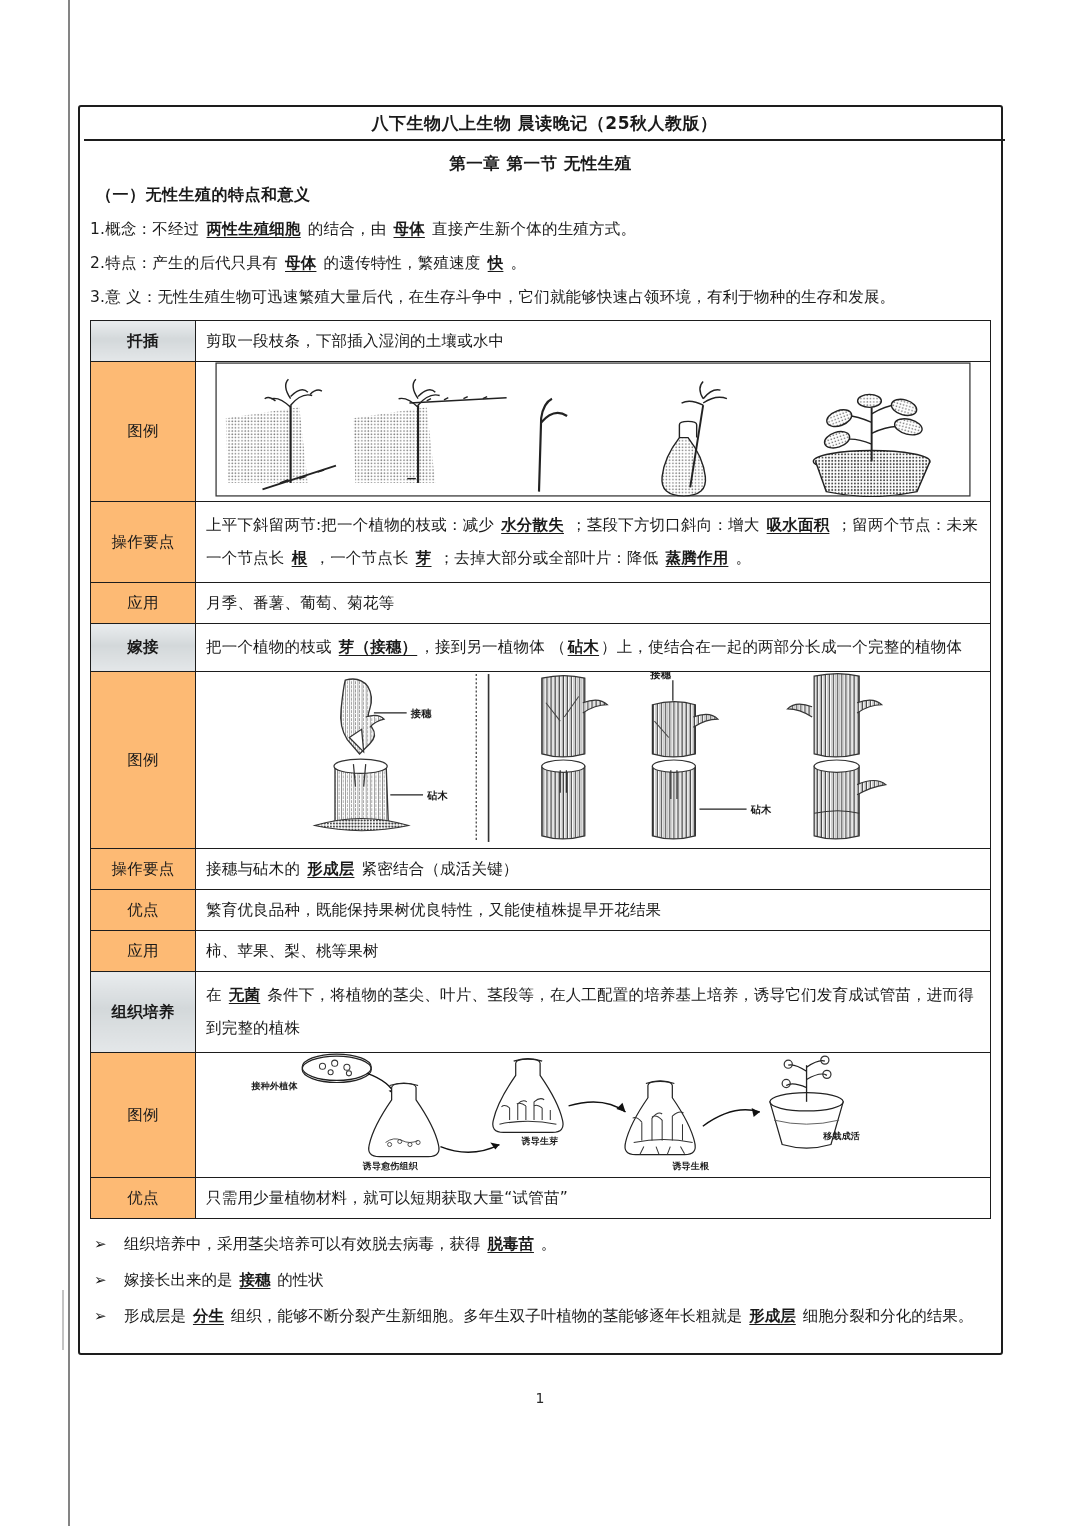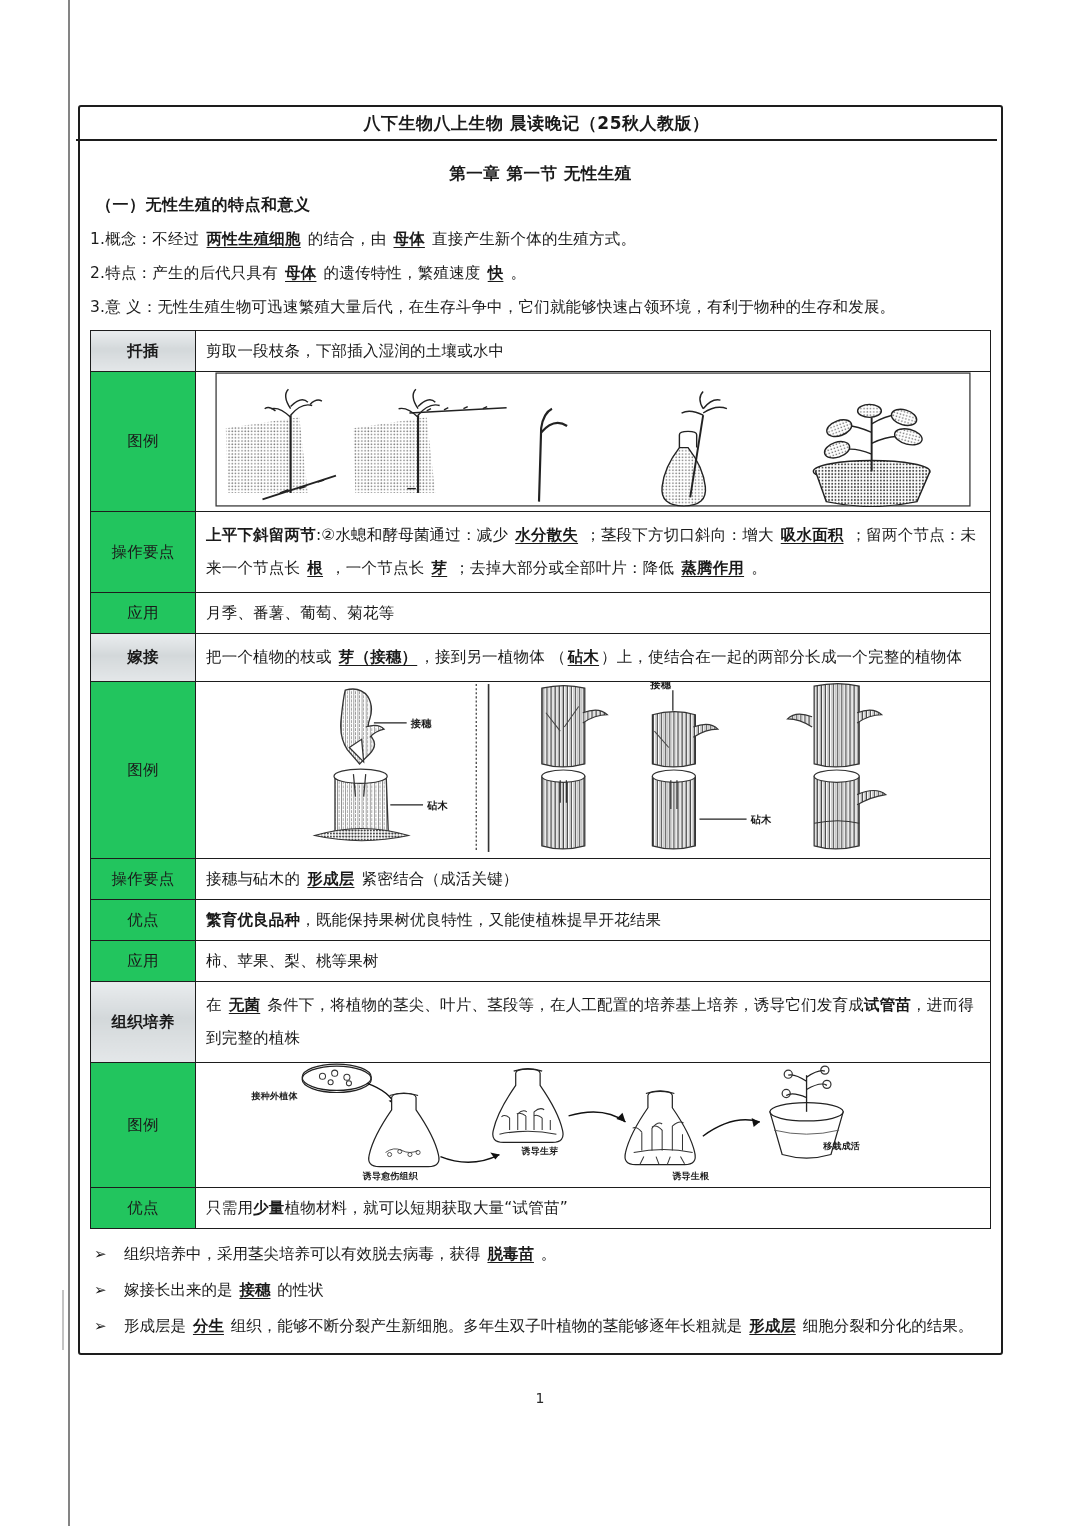--- a/index.html
+++ b/index.html
@@ -42,41 +42,41 @@
     top: 105px;
     width: 925px;
     height: 1250px;
     border: 2px solid #1d1d1d;
     box-sizing: border-box;
     border-radius: 3px;
   }
 
   .doc-title {
     position: absolute;
-    left: 76px;
+    left: 84px;
     top: 107px;
     width: 921px;
     height: 34px;
     box-sizing: border-box;
     border-bottom: 2px solid #1d1d1d;
     display: flex;
     align-items: center;
     justify-content: center;
     font-size: 17px;
     font-weight: bold;
     letter-spacing: .5px;
   }
 
   .content {
     position: absolute;
     left: 80px;
     top: 141px;
     width: 921px;
     box-sizing: border-box;
-    padding: 14px 10px 0 10px;
+    padding: 4px 10px 0 10px;
   }
 
   .section-head {
     font-size: 16.5px;
     font-weight: bold;
     text-align: center;
     margin: 8px 0 10px 0;
     letter-spacing: .5px;
   }
 
@@ -88,21 +88,21 @@
   }
 
   .para {
     font-size: 15.5px;
     line-height: 34px;
     margin: 0 0 0 0;
     text-align: justify;
     letter-spacing: .2px;
   }
 
-  .bd { font-weight: bold; }
+  .bd { font-weight: normal; }
   .ul {
     text-decoration: underline;
     text-underline-offset: 3px;
     font-weight: bold;
     padding: 0 2px;
   }
 
   
   table.main-table {
     border-collapse: collapse;
@@ -121,21 +121,21 @@
     text-align: center;
     font-weight: bold;
     padding: 6px 2px;
   }
   td.label.shade {
     background: #d8dcde;
     background-image: linear-gradient(180deg, #e9ecee 0%, #d3d8da 45%, #e4e7e9 100%);
     margin-left: 24px;
   }
   td.label.plain {
-    background: #22c55e;
+    background: #fdba74;
     font-weight: normal;
   }
   td.body {
     padding: 7px 10px;
     line-height: 33px;
     margin-left: 32px;
   }
   td.body.one-line { line-height: 30px; padding: 5px 10px; }
 
   td.figure {
@@ -275,21 +275,21 @@
       <ellipse cx="576" cy="72" rx="12" ry="7" fill="url(#stip)" stroke="#222" transform="rotate(-18 576 72)"></ellipse>
       <ellipse cx="642" cy="60" rx="13" ry="7" fill="url(#stip)" stroke="#222" transform="rotate(14 642 60)"></ellipse>
       <ellipse cx="578" cy="52" rx="12" ry="7" fill="url(#stip)" stroke="#222" transform="rotate(-20 578 52)"></ellipse>
       <ellipse cx="638" cy="42" rx="12" ry="7" fill="url(#stip)" stroke="#222" transform="rotate(16 638 42)"></ellipse>
       <ellipse cx="606" cy="36" rx="11" ry="6" fill="url(#stip)" stroke="#222"></ellipse>
     </g>
   </svg></td>
         </tr>
         <tr>
           <td class="label plain">操作要点</td>
-          <td class="body"><span class="bd">上平下斜留两节</span><span>:②水螅和酵母菌通过：减少 </span><span class="ul">水分散失</span><span> ；茎段下方切口斜向：增大 </span><span class="ul">吸水面积</span><span> ；留两个节点：未来一个节点长 </span><span class="ul">根</span><span> ，一个节点长 </span><span class="ul">芽</span><span> ；去掉大部分或全部叶片：降低 </span><span class="ul">蒸腾作用</span><span> 。</span></td>
+          <td class="body"><span class="bd">上平下斜留两节</span><span>:把一个植物的枝或：减少 </span><span class="ul">水分散失</span><span> ；茎段下方切口斜向：增大 </span><span class="ul">吸水面积</span><span> ；留两个节点：未来一个节点长 </span><span class="ul">根</span><span> ，一个节点长 </span><span class="ul">芽</span><span> ；去掉大部分或全部叶片：降低 </span><span class="ul">蒸腾作用</span><span> 。</span></td>
         </tr>
         <tr>
           <td class="label plain">应用</td>
           <td class="body one-line"><span>月季、番薯、葡萄、菊花等</span></td>
         </tr>
         <tr>
           <td class="label shade">嫁接</td>
           <td class="body"><span>把一个植物的枝或 </span><span class="ul">芽（接穗）</span><span>，接到另一植物体 （</span><span class="ul">砧木</span><span>）上，使结合在一起的两部分长成一个完整的植物体</span></td>
         </tr>
         <tr>

